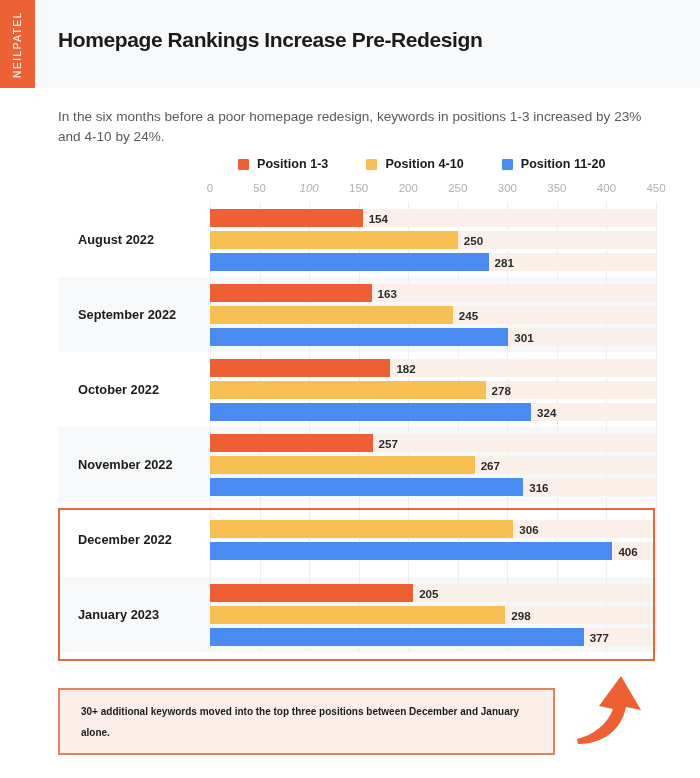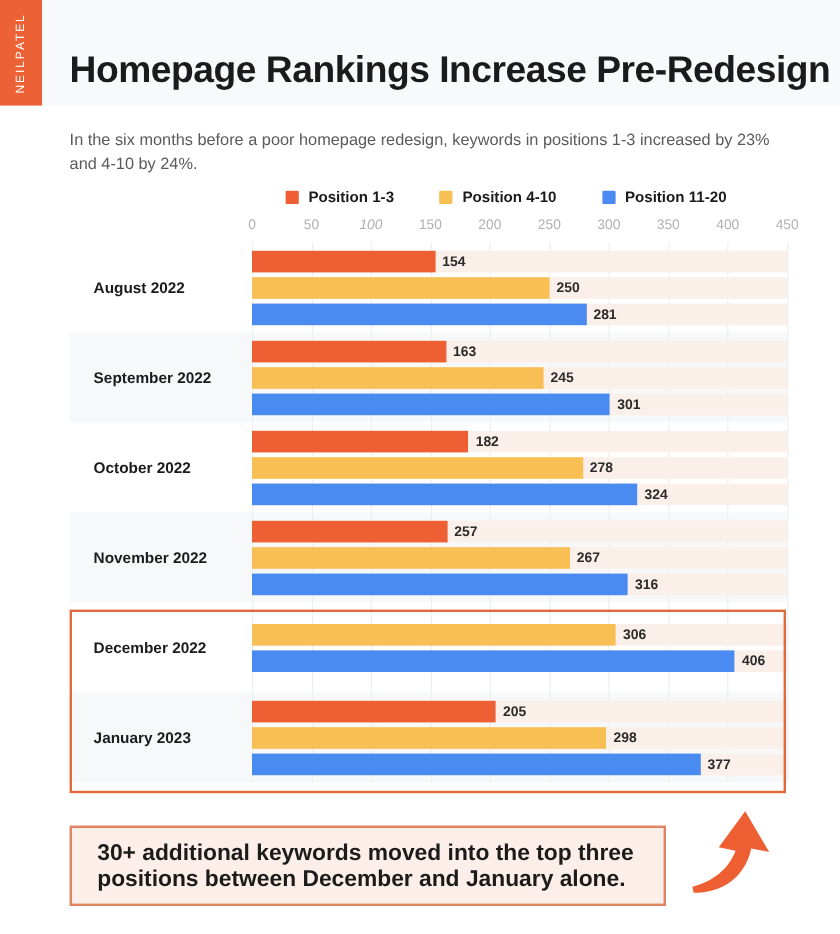--- a/index.html
+++ b/index.html
@@ -34,22 +34,22 @@
   .brand-tab-label {
     transform: rotate(-90deg);
     white-space: nowrap;
     color: #ffffff;
     font-size: 10px;
     letter-spacing: 1.6px;
     font-weight: 400;
   }
   .page-title {
     position: absolute;
-    left: 58px; top: 40px;
-    font-size: 31px;
+    left: 58px; top: 28px;
+    font-size: 21px;
     font-weight: bold;
     color: #1b1b1b;
     letter-spacing: -0.4px;
   }
 
   
   .subtitle {
     position: absolute;
     left: 58px; top: 107px;
     width: 600px;
@@ -180,21 +180,21 @@
     position: absolute;
     left: 58px; top: 688px;
     width: 497px; height: 67px;
     background: #fceee8;
     border: 2px solid #e08361;
     display: flex;
     align-items: center;
     padding: 0 21px;
   }
   .callout-text {
-    font-size: 19px;
+    font-size: 10px;
     font-weight: bold;
     line-height: 21px;
     color: #1b1b1b;
   }
   .callout-arrow {
     position: absolute;
     left: 575px; top: 673px;
     width: 80px; height: 76px;
   }
 </style>

